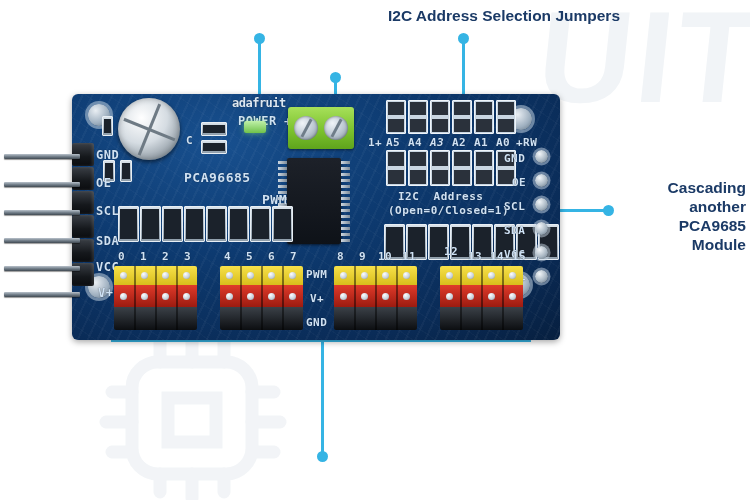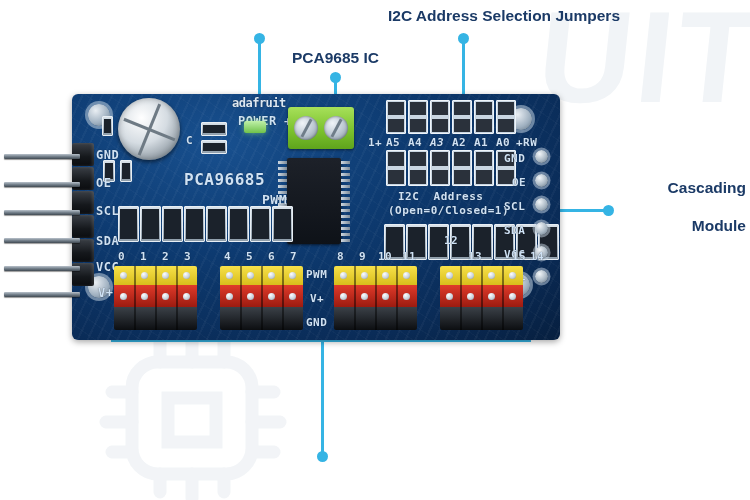--- a/index.html
+++ b/index.html
@@ -124,33 +124,32 @@
       <path d="M42 62 H22 M42 92 H16 M42 122 H22"></path>
       <path d="M162 62 H184 M162 92 H190 M162 122 H184"></path>
       <path d="M78 68 h48 v44 h-48 z"></path>
     </g>
   </svg>
 
   <div class="dot" style="left:254px;top:33px;"></div>
   <div class="cl v" style="left:258px;top:38px;height:74px;"></div>
   <div class="hl" style="left:240px;top:112px;width:38px;height:32px;"></div>
 
-  <div class="lbl" style="left:292px;top:48px;">PCA9685 IC</div>
   <div class="dot" style="left:330px;top:72px;"></div>
   <div class="cl v" style="left:334px;top:77px;height:82px;"></div>
   <div class="hl" style="left:283px;top:155px;width:64px;height:100px;"></div>
 
   <div class="lbl" style="left:388px;top:6px;">I2C Address Selection Jumpers</div>
   <div class="dot" style="left:458px;top:33px;"></div>
   <div class="cl v" style="left:462px;top:38px;height:58px;"></div>
   <div class="hl" style="left:383px;top:96px;width:134px;height:44px;"></div>
 
   <div class="lbl right" style="left:620px;top:178px;width:126px;">
     <span>Cascading</span><br>
-    <br>
+    <span>another PCA9685</span><br>
     <span>Module</span>
   </div>
   <div class="dot" style="left:603px;top:205px;"></div>
   <div class="cl h" style="left:545px;top:209px;width:60px;"></div>
   <div class="hl" style="left:527px;top:146px;width:22px;height:128px;"></div>
 
   <div class="dot" style="left:317px;top:451px;"></div>
   <div class="cl v" style="left:321px;top:340px;height:114px;"></div>
   <div class="hl no-top" style="left:111px;top:262px;width:420px;height:80px;"></div>
 
@@ -219,21 +218,21 @@
           <span style="top:45px"></span>
         <span style="top:51px"></span>
           <span style="top:57px"></span>
           <span style="top:63px"></span>
           <span style="top:69px"></span>
         <span style="top:75px"></span>
           <span style="top:81px"></span>
       </div>
     </div>
 
-    <div class="silk" style="left:112px;top:76px;font-size:16px;">PCA96685</div>
+    <div class="silk" style="left:112px;top:76px;font-size:13px;">PCA96685</div>
     <div class="silk" style="left:190px;top:98px;font-size:13px;">PWM</div>
 
     <div id="lhdr">
       <div class="hdrblk" style="top:0px;"></div>
       <div class="hdrblk" style="top:24px;"></div>
       <div class="hdrblk" style="top:48px;"></div>
       <div class="hdrblk" style="top:72px;"></div>
       <div class="hdrblk" style="top:96px;"></div>
       <div class="hdrblk" style="top:120px;"></div>
     </div>
@@ -386,23 +385,23 @@
       <div class="silk" style="left:90px;top:156px;font-size:11px;">2</div>
       <div class="silk" style="left:112px;top:156px;font-size:11px;">3</div>
       <div class="silk" style="left:152px;top:156px;font-size:11px;">4</div>
       <div class="silk" style="left:174px;top:156px;font-size:11px;">5</div>
       <div class="silk" style="left:196px;top:156px;font-size:11px;">6</div>
       <div class="silk" style="left:218px;top:156px;font-size:11px;">7</div>
       <div class="silk" style="left:265px;top:156px;font-size:11px;">8</div>
       <div class="silk" style="left:287px;top:156px;font-size:11px;">9</div>
       <div class="silk" style="left:306px;top:156px;font-size:11px;">10</div>
       <div class="silk" style="left:330px;top:156px;font-size:11px;">11</div>
-      <div class="silk" style="left:372px;top:140px;font-size:11px;">12</div>
+      <div class="silk" style="left:372px;top:151px;font-size:11px;">12</div>
       <div class="silk" style="left:396px;top:156px;font-size:11px;">13</div>
-      <div class="silk" style="left:418px;top:156px;font-size:11px;margin-left:40px;">14</div>
+      <div class="silk" style="left:418px;top:156px;font-size:11px;">14</div>
       <div class="silk" style="left:440px;top:156px;font-size:11px;">15</div>
     </div>
 
     <div class="svblk" style="left:42px;top:172px;">
       <div class="svy"></div>
         <div class="svr"></div>
         <div class="svk"></div>
       <div class="svsep" style="left:20px"></div>
         <div class="svsep" style="left:41px"></div>
         <div class="svsep" style="left:62px"></div>

